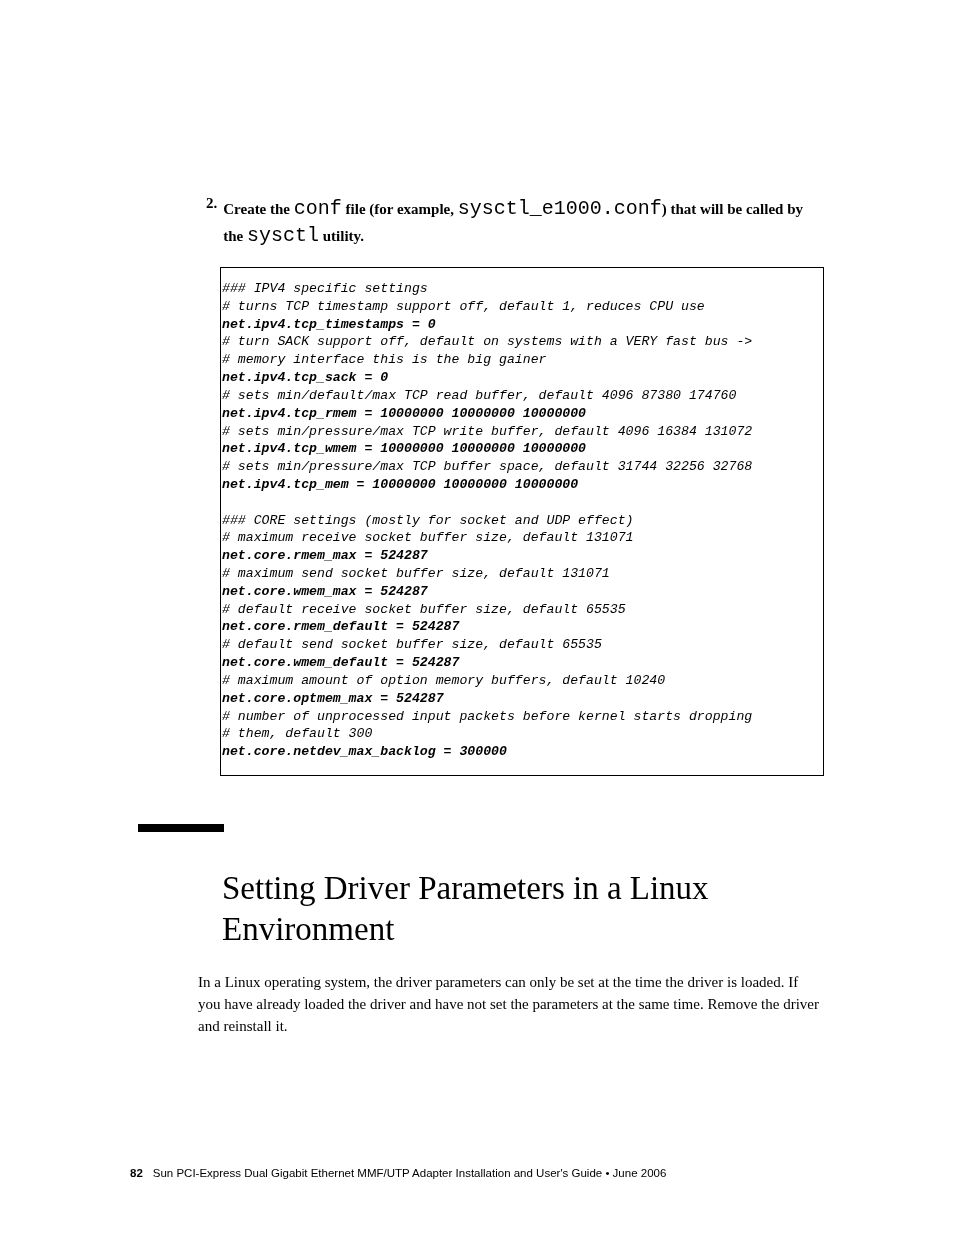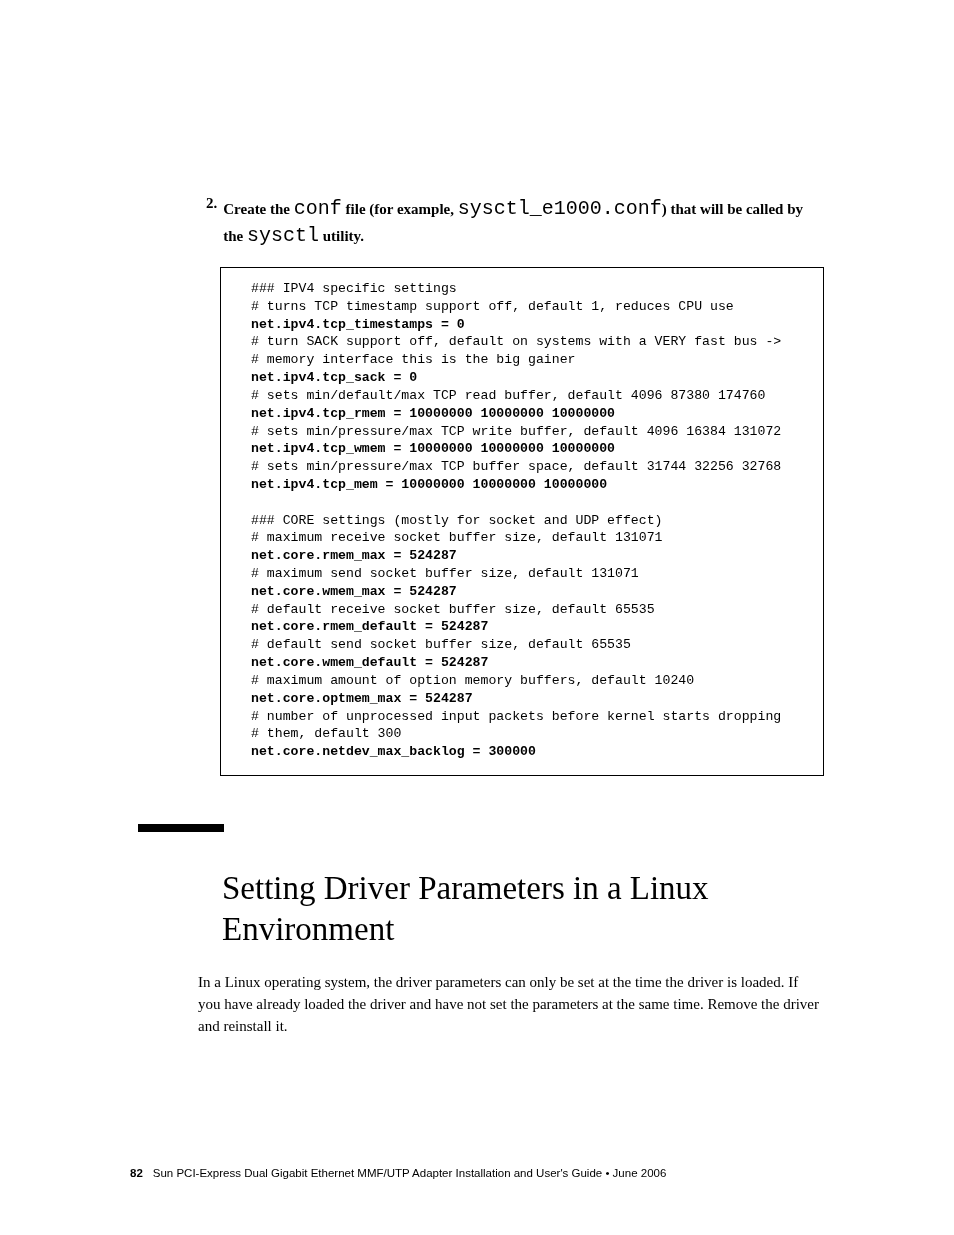--- a/index.html
+++ b/index.html
@@ -29,25 +29,26 @@
   .step-body {
     flex: 1 1 auto;
     font-size: 15px;
     line-height: 1.35;
   }
   .step-body .bold { font-weight: bold; font-family: Liberation Serif, serif; }
   .mono { font-family: "Courier New", Courier, monospace; font-size: 20px; }
   .codebox {
     border: 1px solid #000;
     margin: 18px 0 0 90px;
-    padding: 12px 14px 14px 30px;
+    padding: 12px 14px 14px 1px;
     font-family: "Courier New", Courier, monospace;
     font-size: 13.2px;
     line-height: 1.35;
     white-space: pre;
+    font-style: italic;
   }
   .codebox .b { font-weight: bold; }
   .section-break {
     margin: 48px 0 0 8px;
     width: 86px;
     height: 8px;
     background: #000;
   }
   .section-title {
     margin: 36px 0 0 92px;

